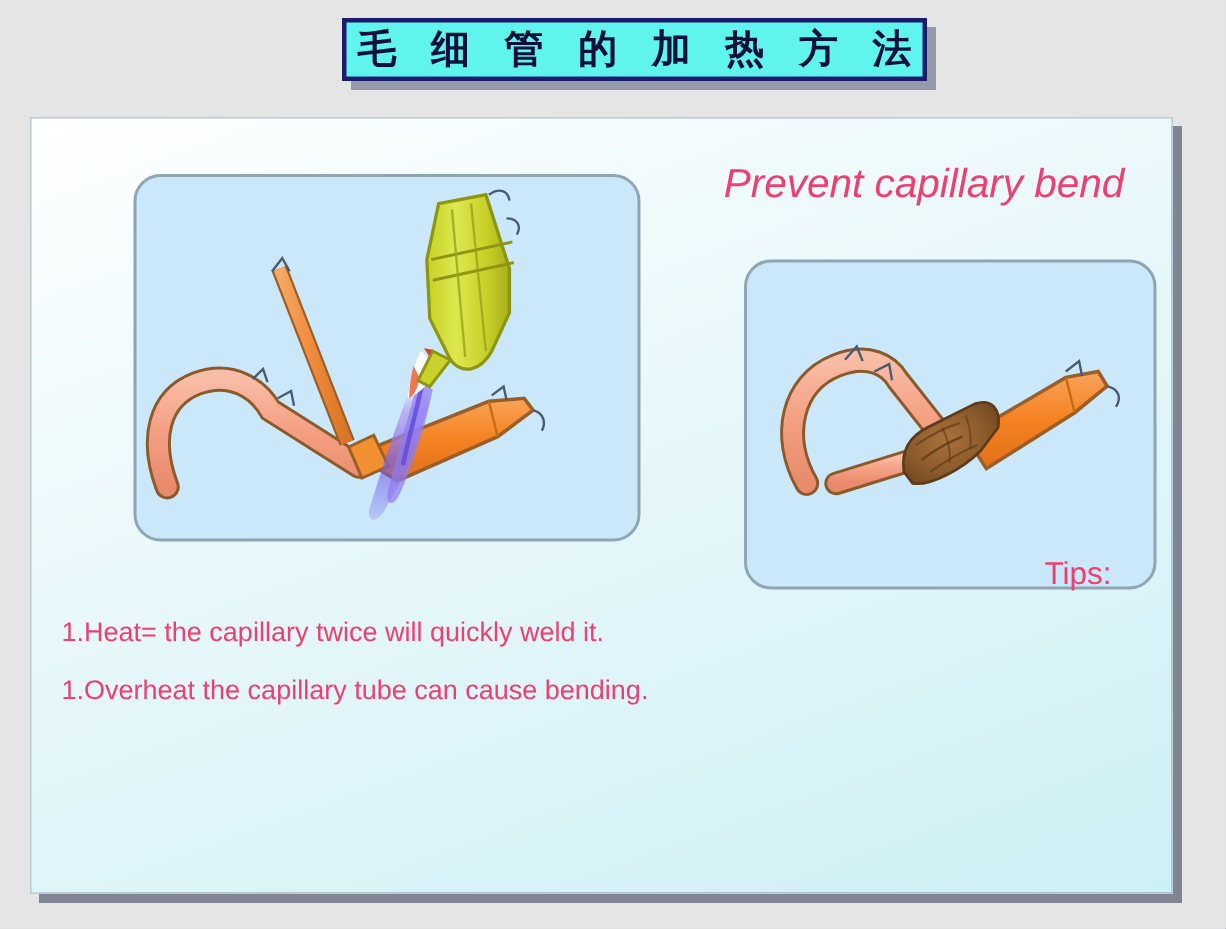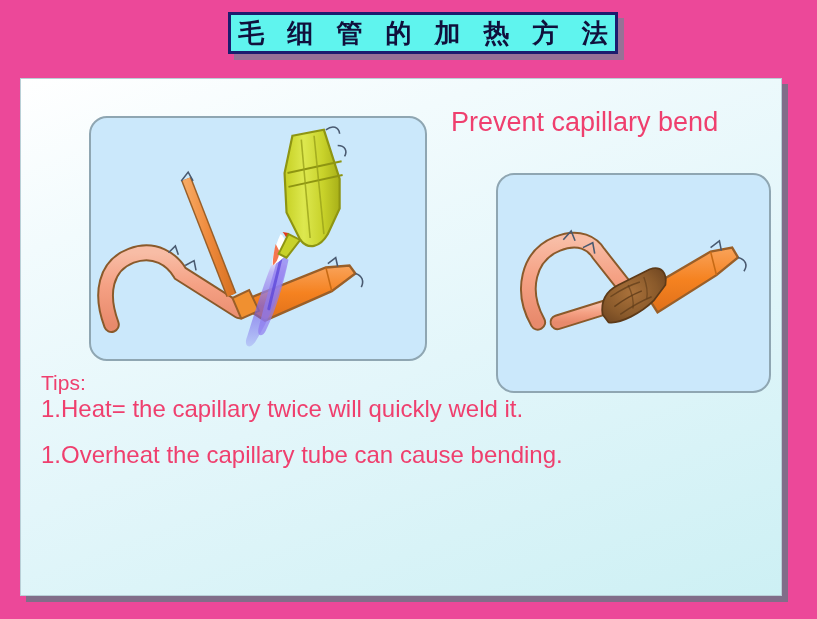--- a/index.html
+++ b/index.html
@@ -12,21 +12,21 @@
     height: 619px;
     overflow: hidden;
     font-family: "Liberation Sans", sans-serif;
   }
 
   
   .slide {
     position: relative;
     width: 817px;
     height: 619px;
-    background: #ec4899;
+    background: #e5e5e5;
     overflow: hidden;
   }
 
   
   .title-shadow {
     position: absolute;
     left: 234px;
     top: 18px;
     width: 390px;
     height: 42px;
@@ -78,24 +78,25 @@
     background: linear-gradient(160deg, #ffffff 0%, #f2fbfd 22%, #e3f6fa 55%, #cdf0f4 100%);
     overflow: hidden;
   }
 
   
   .headline {
     position: absolute;
     left: 430px;
     top: 28px;
     width: 330px;
-    text-align: left;
+    text-align: center;
     font-size: 27px;
     color: #ef3f6e;
     white-space: nowrap;
+    font-style: italic;
   }
 
   
   .fig-frame {
     position: absolute;
     box-sizing: border-box;
     border: 2px solid #8fa6b2;
     border-radius: 18px;
     background: #cbe8fb;
     overflow: hidden;
@@ -107,24 +108,25 @@
   
   .tips {
     position: absolute;
     left: 20px;
     top: 292px;
     width: 700px;
     color: #ef3f6e;
   }
   .tips-head {
     font-size: 21px;
-    margin-bottom: 0;
+    margin-bottom: 16px;
+    text-align: right;
   }
   .tips-line {
-    font-size: 24px;
+    font-size: 18px;
     margin-bottom: 18px;
     white-space: nowrap;
   }
 </style>
 </head>
 <body>
 
 <div class="slide">
 
   <div class="title-shadow"></div>

